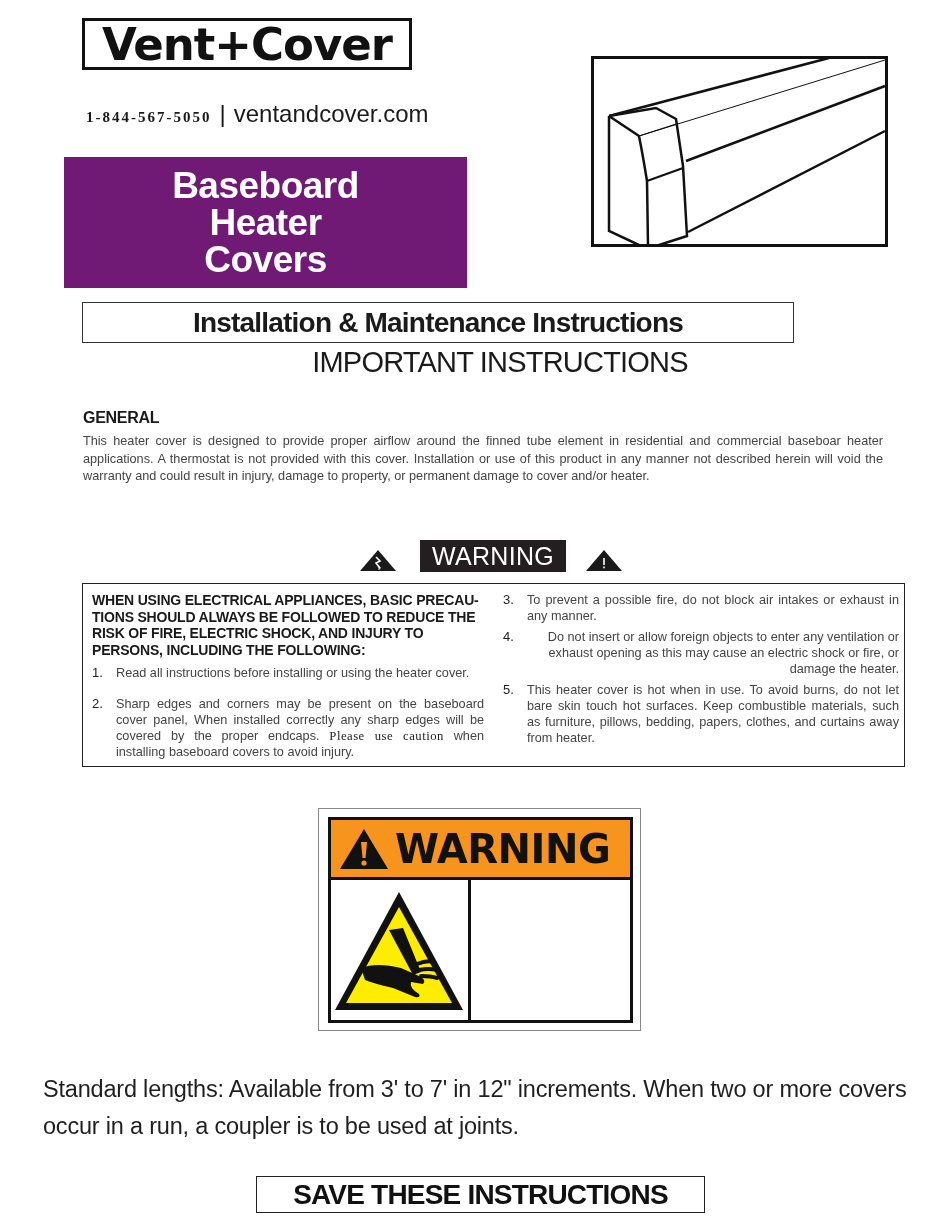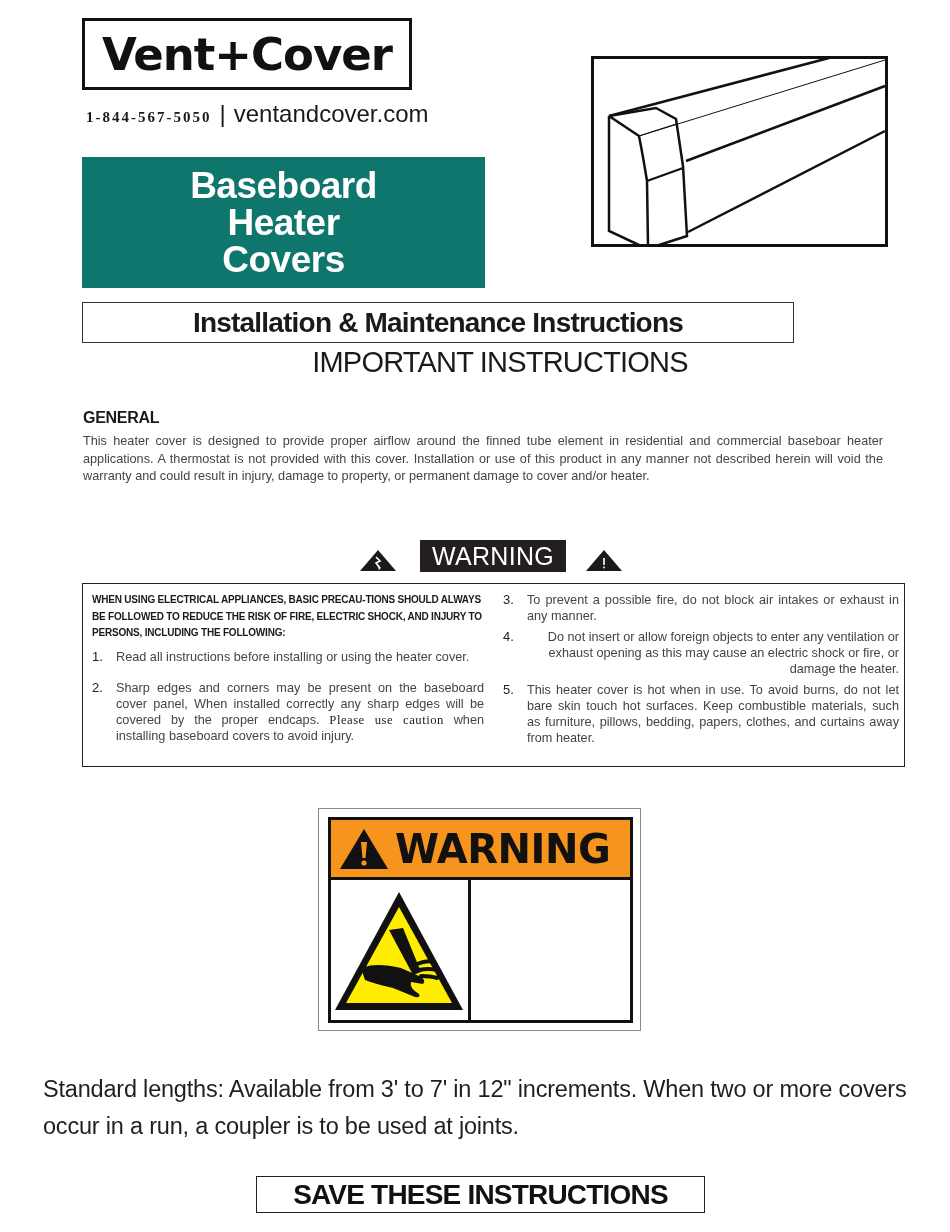--- a/index.html
+++ b/index.html
@@ -1,38 +1,38 @@
 <!DOCTYPE html>
 <html><head>
 <meta charset="utf-8">
 <style>
   html, body { margin:0; padding:0; background:#ffffff; }
   body { width:950px; height:1232px; position:relative; overflow:hidden; font-family:"Liberation Sans", sans-serif; color:#1a1a1a; }
   .abs { position:absolute; }
-  .logo-box { left:82px; top:18px; width:330px; height:72px; border:3px solid #111; box-sizing:border-box; display:flex; align-items:center; justify-content:center; }
+  .logo-box { left:82px; top:18px; width:330px; height:52px; border:3px solid #111; box-sizing:border-box; display:flex; align-items:center; justify-content:center; }
   .logo-text { font-family:"DejaVu Sans", sans-serif; font-weight:bold; font-size:45px; letter-spacing:-1px; color:#111; }
   .contact { left:86px; top:100px; font-size:24px; white-space:nowrap; }
   .phone { font-family:"Liberation Serif", serif; font-weight:bold; letter-spacing:2px; font-size:15px; }
   .sep { margin:0 8px; font-family:"Liberation Sans", sans-serif; }
   .site { font-family:"Liberation Sans", sans-serif; font-size:24px; }
-  .title-block { left:82px; top:157px; width:403px; height:131px; background:#0f766e; display:flex; align-items:center; justify-content:center; }
+  .title-block { left:64px; top:157px; width:403px; height:131px; background:#701a75; display:flex; align-items:center; justify-content:center; }
   .title-text { color:#fff; font-size:37px; font-weight:bold; text-align:center; line-height:37px; letter-spacing:-0.5px; width:300px; }
   .illus { left:591px; top:56px; width:297px; height:191px; }
   .subtitle-box { left:82px; top:302px; width:712px; height:41px; border:1.5px solid #333; box-sizing:border-box; display:flex; align-items:center; justify-content:center; }
   .subtitle-text { font-size:28px; font-weight:bold; letter-spacing:-0.8px; color:#1a1a1a; }
   .important { left:0; width:1000px; top:346px; text-align:center; font-size:29px; letter-spacing:-0.8px; color:#1a1a1a; }
   .general-h { left:83px; top:409px; font-size:16px; font-weight:bold; letter-spacing:-0.3px; }
   .general-p { left:83px; top:433px; width:800px; font-size:12.7px; line-height:17.5px; color:#444; text-align:justify; }
   .warn-row { left:360px; top:539px; width:265px; height:34px; }
   .warn-label { position:absolute; left:60px; top:1px; width:146px; height:32px; background:#231f20; color:#fff; font-size:25px; display:flex; align-items:center; justify-content:center; letter-spacing:0.3px; }
   .tri { position:absolute; top:11px; }
   .warn-box { left:82px; top:583px; width:823px; height:184px; border:1.5px solid #222; box-sizing:border-box; }
   .col-left { position:absolute; left:9px; top:8px; width:392px; }
   .col-right { position:absolute; left:420px; top:8px; width:396px; }
-  .warn-caps { font-size:10px; font-weight:bold; line-height:16.5px; color:#1a1a1a; letter-spacing:-0.2px; }
+  .warn-caps { font-size:14px; font-weight:bold; line-height:16.5px; color:#1a1a1a; letter-spacing:-0.2px; }
   .item { display:flex; font-size:12.7px; line-height:16px; color:#444; }
   .item .num { width:24px; flex:none; color:#222; font-size:13px; }
   .item .txt { flex:1; text-align:justify; }
   .serif { font-family:"Liberation Serif", serif; color:#222; letter-spacing:0.5px; }
   .sign-frame { left:318px; top:808px; width:323px; height:223px; border:1px solid #888; box-sizing:border-box; background:#fff; }
   .sign { position:absolute; left:9px; top:8px; width:305px; height:206px; border:3px solid #111; box-sizing:border-box; }
   .sign-head { position:absolute; left:0; top:0; width:299px; height:60px; background:#f7941d; border-bottom:3px solid #111; box-sizing:border-box; display:flex; align-items:center; }
   .sign-head-text { font-family:"DejaVu Sans", sans-serif; font-weight:bold; font-size:40px; color:#111; margin-left:6px; letter-spacing:-0.5px; }
   .sign-left { position:absolute; left:0; top:60px; width:140px; height:140px; border-right:3px solid #111; box-sizing:border-box; }
   .sign-right { position:absolute; left:148px; top:94px; font-size:21px; font-weight:bold; line-height:24px; color:#111; }

